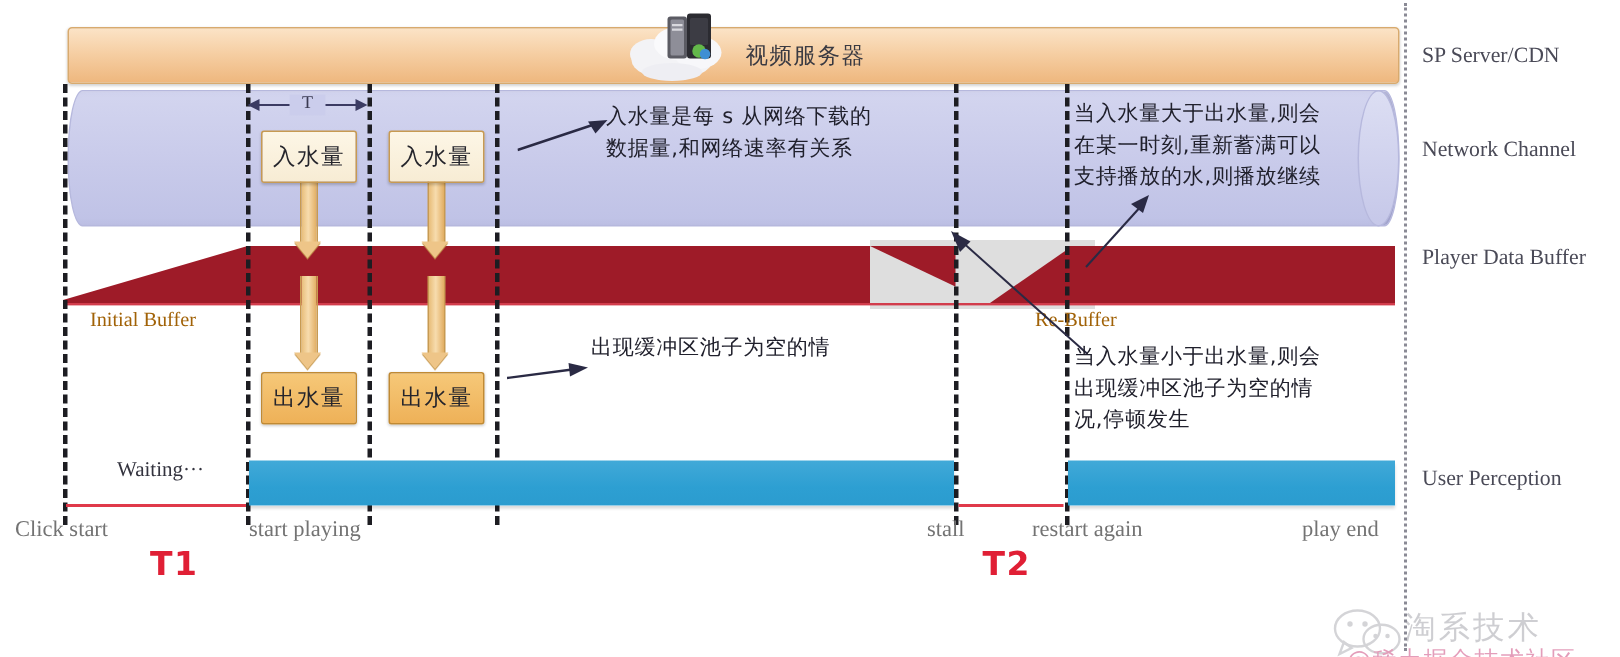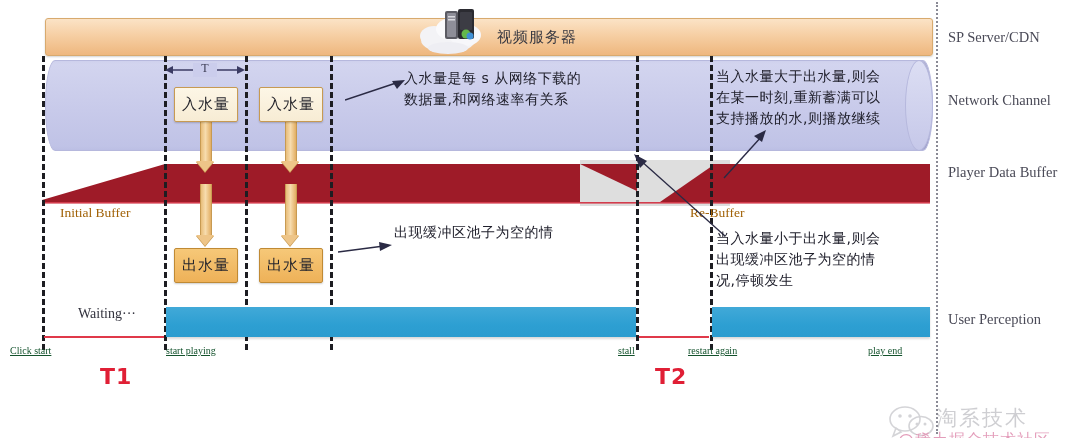--- a/index.html
+++ b/index.html
@@ -70,22 +70,22 @@
   .cap{position:absolute;font-size:13.5px;color:#a16207;
       font-family:"Liberation Serif","DejaVu Serif",serif;white-space:nowrap;}
 
   
   .ubar{position:absolute;top:307px;height:30px;
       background:linear-gradient(180deg,#41a9d8,#2d9fd2 60%,#2b9ccf);
       box-shadow:0 2px 2px rgba(0,0,0,.15);}
   .redline{position:absolute;height:0;border-top:2.5px solid #e0394a;}
   .waiting{position:absolute;top:306px;font-size:14px;color:#33333e;
       font-family:"Liberation Serif","DejaVu Serif",serif;}
-  .tick{position:absolute;top:345px;font-size:10px;color:#14532d;
-      font-family:"Liberation Serif","DejaVu Serif",serif;white-space:nowrap;text-decoration:underline;}
+  .tick{position:absolute;top:345px;font-size:15px;color:#737373;
+      font-family:"Liberation Serif","DejaVu Serif",serif;white-space:nowrap;}
   .tmark{position:absolute;top:364px;font-size:22px;font-weight:bold;color:#e01f35;
       font-family:"DejaVu Sans","Liberation Sans",sans-serif;letter-spacing:1px;}
 
   
   .wm{position:absolute;left:888px;top:374px;width:186px;height:56px;opacity:.42;margin-top:32px;}
   .wm .l1{position:absolute;left:48px;top:-2px;font-size:21px;color:#8d8d95;
       font-family:"DejaVu Sans","Liberation Sans",sans-serif;letter-spacing:2px;}
   .wm .l2{position:absolute;left:10px;top:24px;font-size:16px;color:#be185d;
       font-family:"DejaVu Sans","Liberation Sans",sans-serif;letter-spacing:1px;}
 </style>

